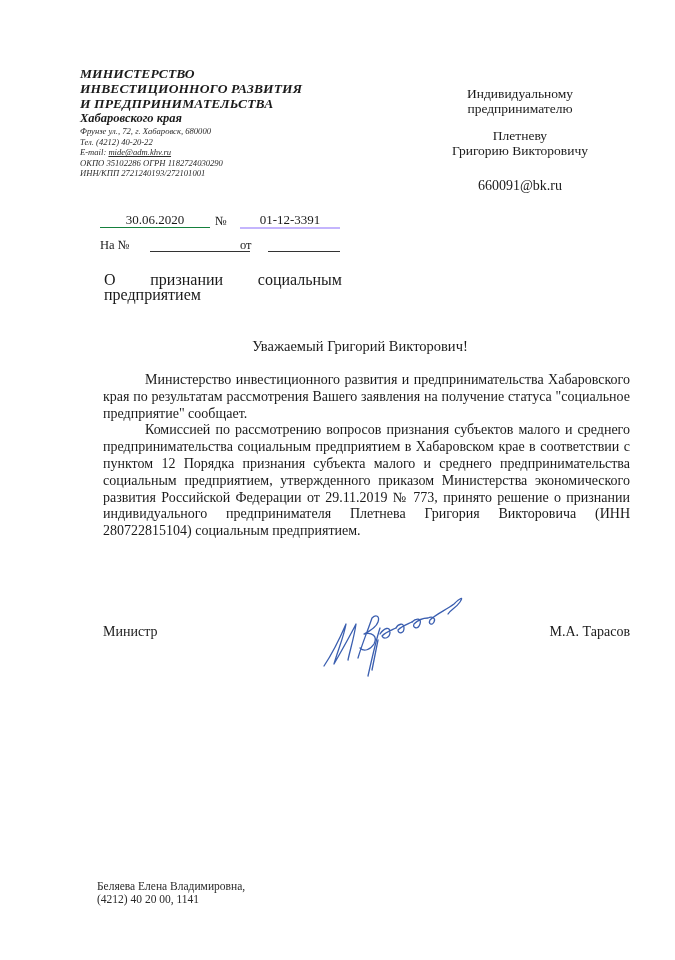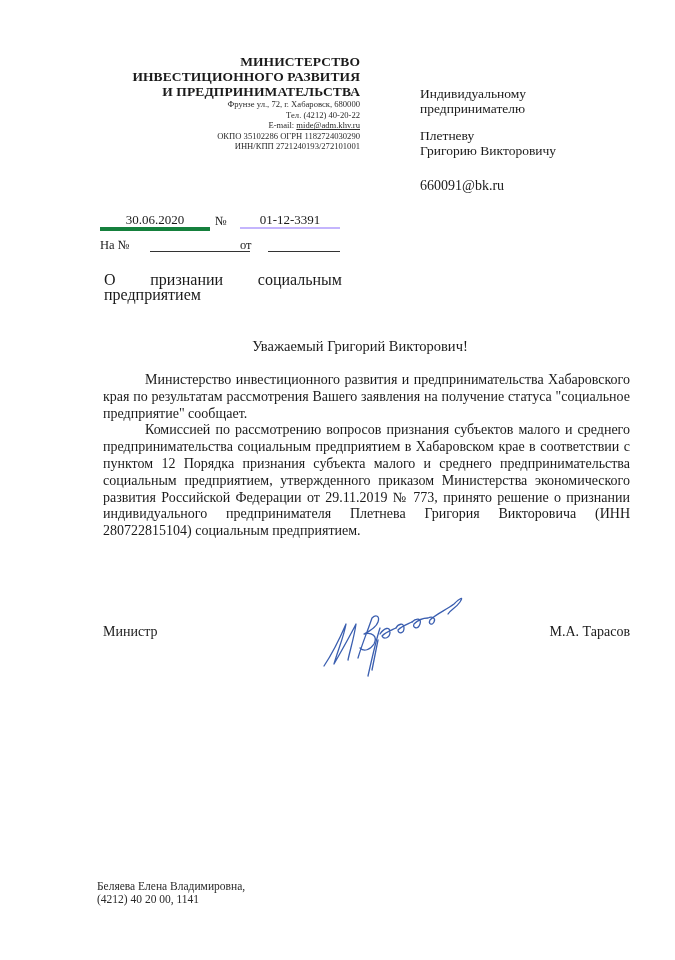--- a/index.html
+++ b/index.html
@@ -1,34 +1,34 @@
 <!DOCTYPE html>
 <html><head>
 <meta charset="utf-8">
 <style>
   html, body { margin: 0; padding: 0; background: #ffffff; }
   body { width: 675px; height: 960px; position: relative; overflow: hidden;
          font-family: "Liberation Serif", "DejaVu Serif", serif; color: #1a1a1a; }
   .abs { position: absolute; }
 
   
-  .lh { left: 80px; top: 54px; width: 280px; text-align: right; }
+  .lh { left: 80px; top: 66px; width: 280px; text-align: left; font-style: italic; }
   .lh .org { font-weight: bold; font-size: 13.5px; line-height: 15px; letter-spacing: 0.1px; }
   .lh .region { font-weight: bold; font-size: 12.5px; line-height: 15px; }
   .lh .contacts { font-size: 8.6px; line-height: 10.6px; color: #2a2a2a; }
   .lh .contacts .email { text-decoration: underline; }
 
   
-  .rcp { left: 420px; top: 86px; width: 200px; text-align: left; font-size: 13.5px; line-height: 15px; }
+  .rcp { left: 420px; top: 86px; width: 200px; text-align: center; font-size: 13.5px; line-height: 15px; }
   .rcp .gap { height: 12px; }
   .rcp .email { margin-top: 20px; font-size: 14px; }
 
   
   .regline { left: 100px; top: 212px; width: 240px; height: 16px; font-size: 13px; }
-  .regline .date { position: absolute; left: 0; width: 110px; text-align: center; border-bottom: 4px solid #15803d; height: 15px; }
+  .regline .date { position: absolute; left: 0; width: 110px; text-align: center; border-bottom: 1px solid #15803d; height: 15px; }
   .regline .numsign { position: absolute; left: 115px; top: 2px; font-size: 12.5px; }
   .regline .num { position: absolute; left: 140px; width: 100px; text-align: center; border-bottom: 2px solid #c4b5fd; height: 15px; }
 
   .refline { left: 100px; top: 238px; width: 240px; height: 16px; font-size: 12.5px; }
   .refline .lbl { position: absolute; left: 0; top: 0; }
   .refline .blank1 { position: absolute; left: 50px; width: 100px; top: 13px; border-bottom: 1px solid #333; }
   .refline .ot { position: absolute; left: 140px; top: 0; }
   .refline .blank2 { position: absolute; left: 168px; width: 72px; top: 13px; border-bottom: 1px solid #333; }
 
   .subject { left: 104px; top: 272px; width: 238px; font-size: 16px; line-height: 15px; text-align: justify; }
@@ -46,20 +46,21 @@
 
   .executor { left: 97px; top: 880px; width: 300px; font-size: 11.5px; line-height: 13px; color: #2a2a2a; }
 </style>
 </head>
 <body>
 
 <div class="abs lh">
   <div class="org">МИНИСТЕРСТВО</div>
   <div class="org">ИНВЕСТИЦИОННОГО РАЗВИТИЯ</div>
   <div class="org">И ПРЕДПРИНИМАТЕЛЬСТВА</div>
+  <div class="region">Хабаровского края</div>
   <div class="contacts">
     <div>Фрунзе ул., 72, г. Хабаровск, 680000</div>
     <div>Тел. (4212) 40-20-22</div>
     <div>
       <span>E-mail: </span><span class="email">mide@adm.khv.ru</span>
     </div>
     <div>ОКПО 35102286 ОГРН 1182724030290</div>
     <div>ИНН/КПП 2721240193/272101001</div>
   </div>
 </div>

